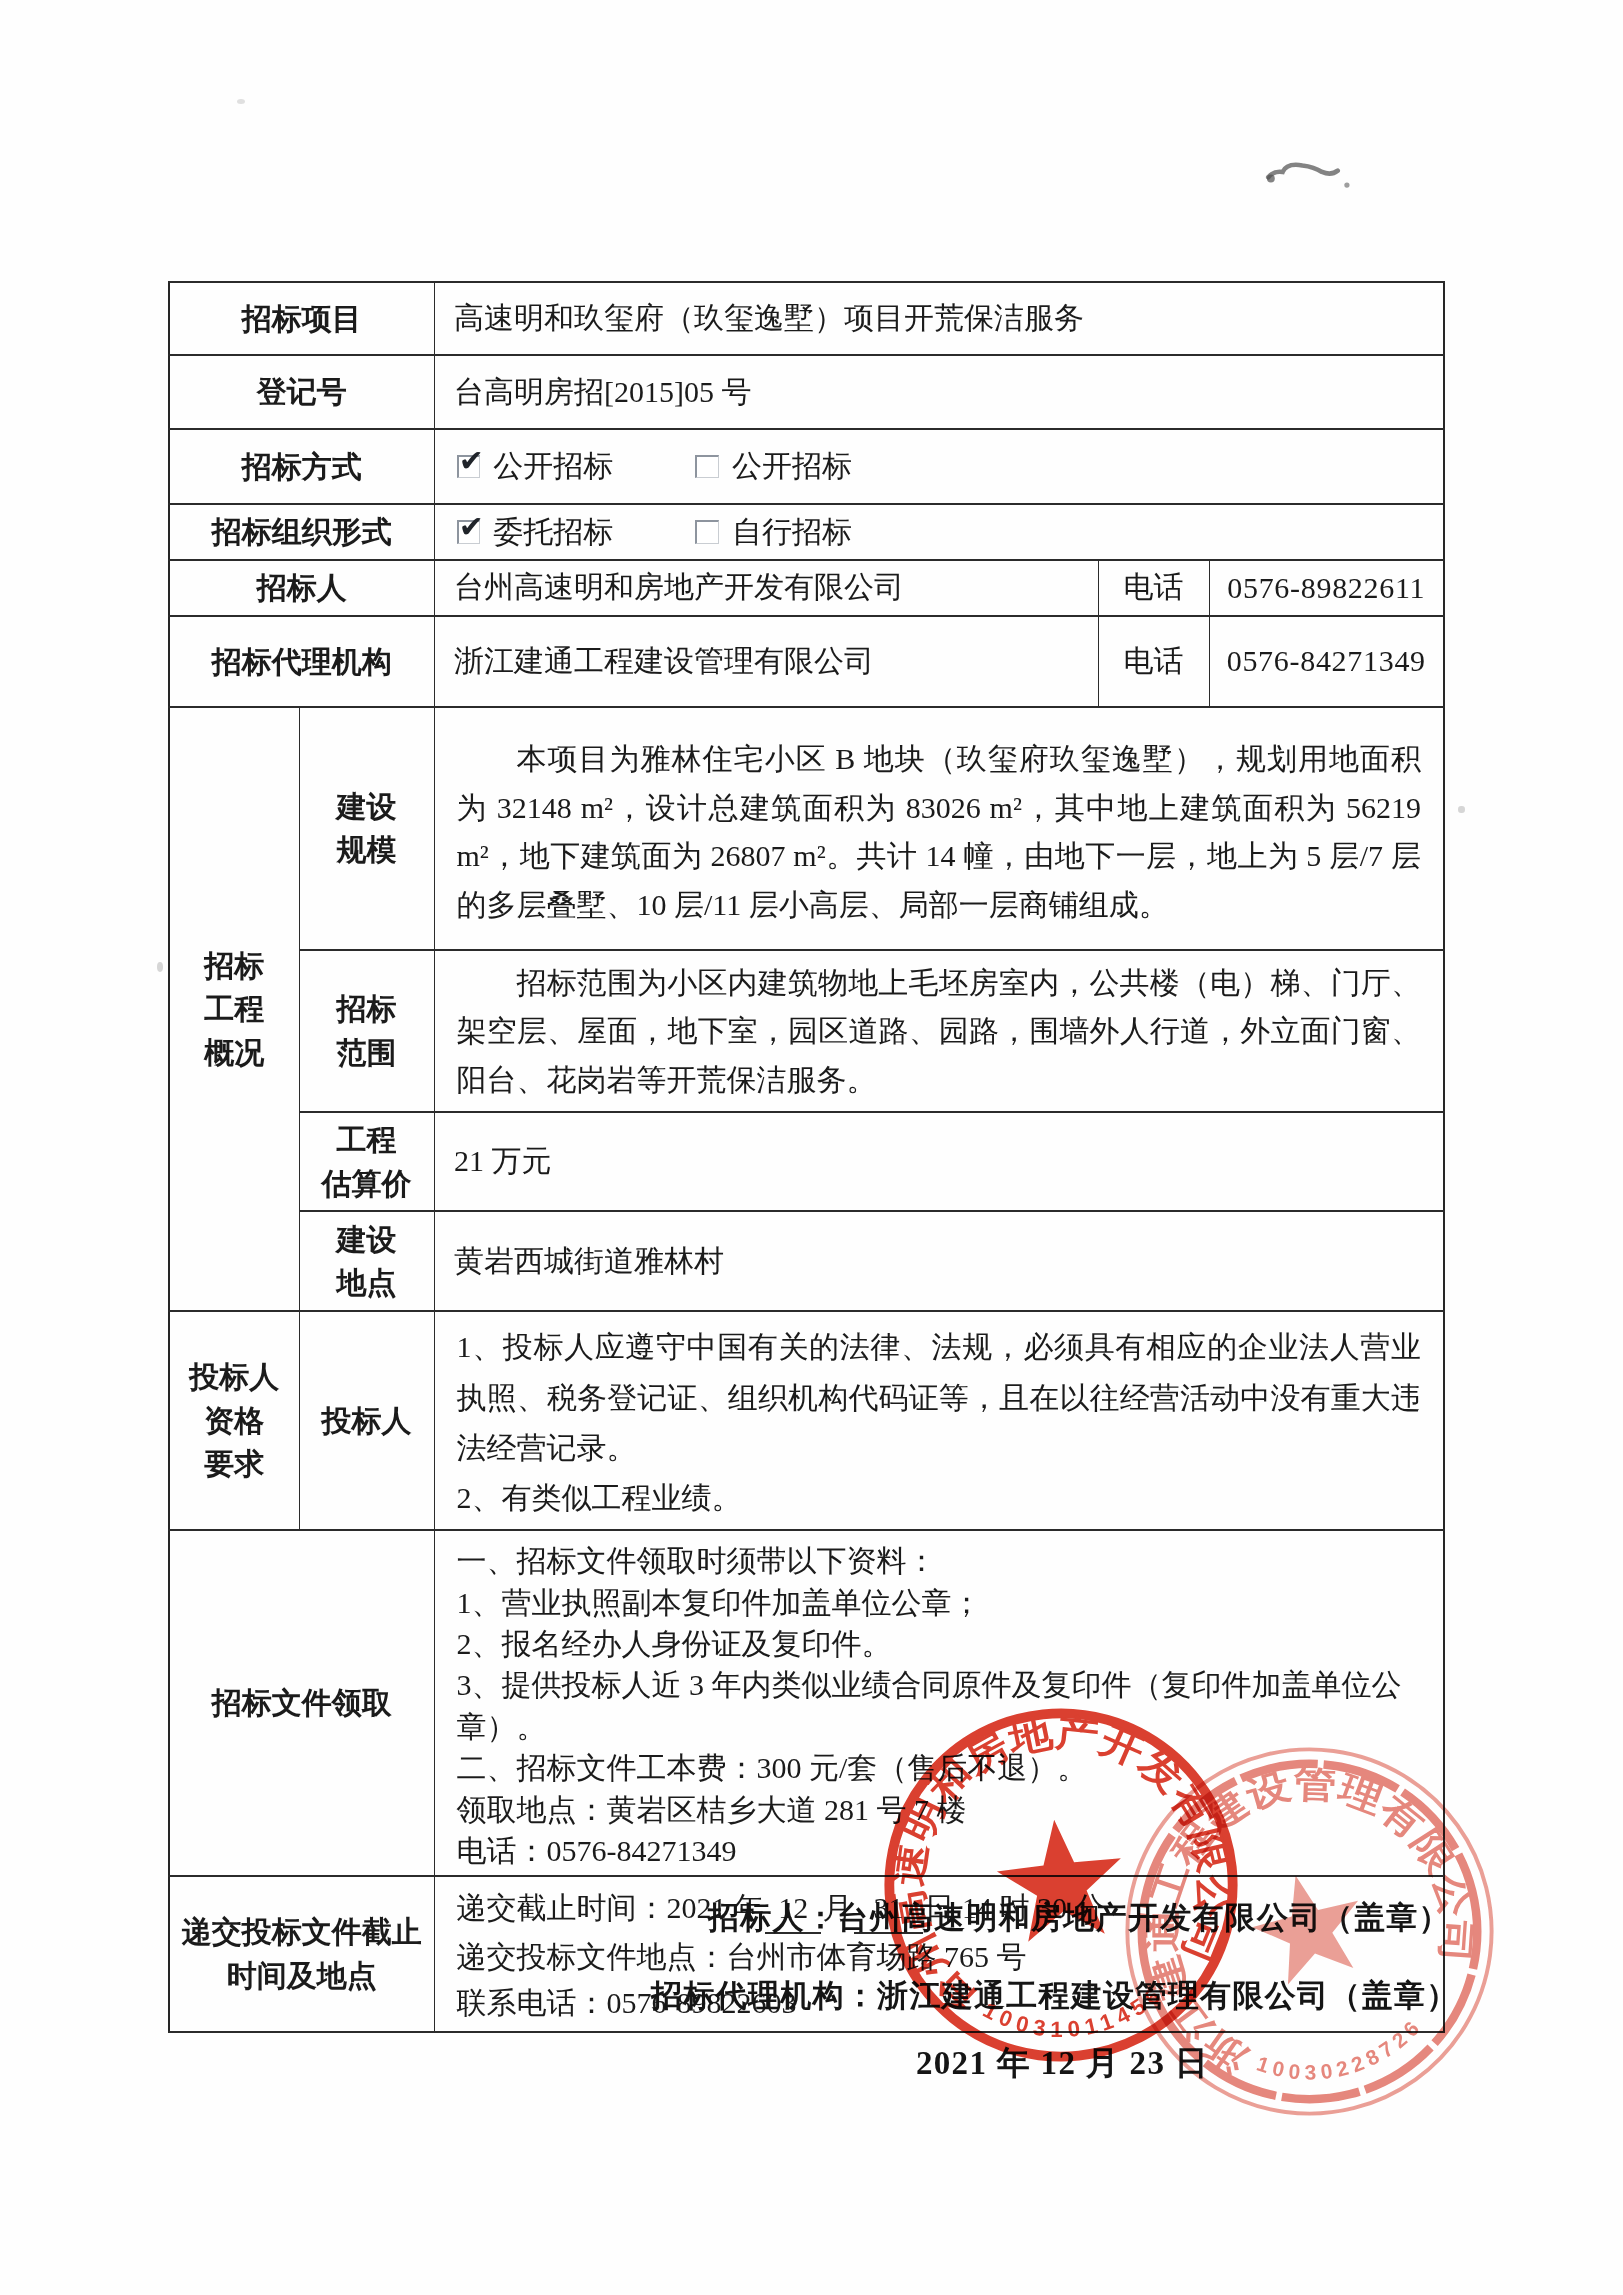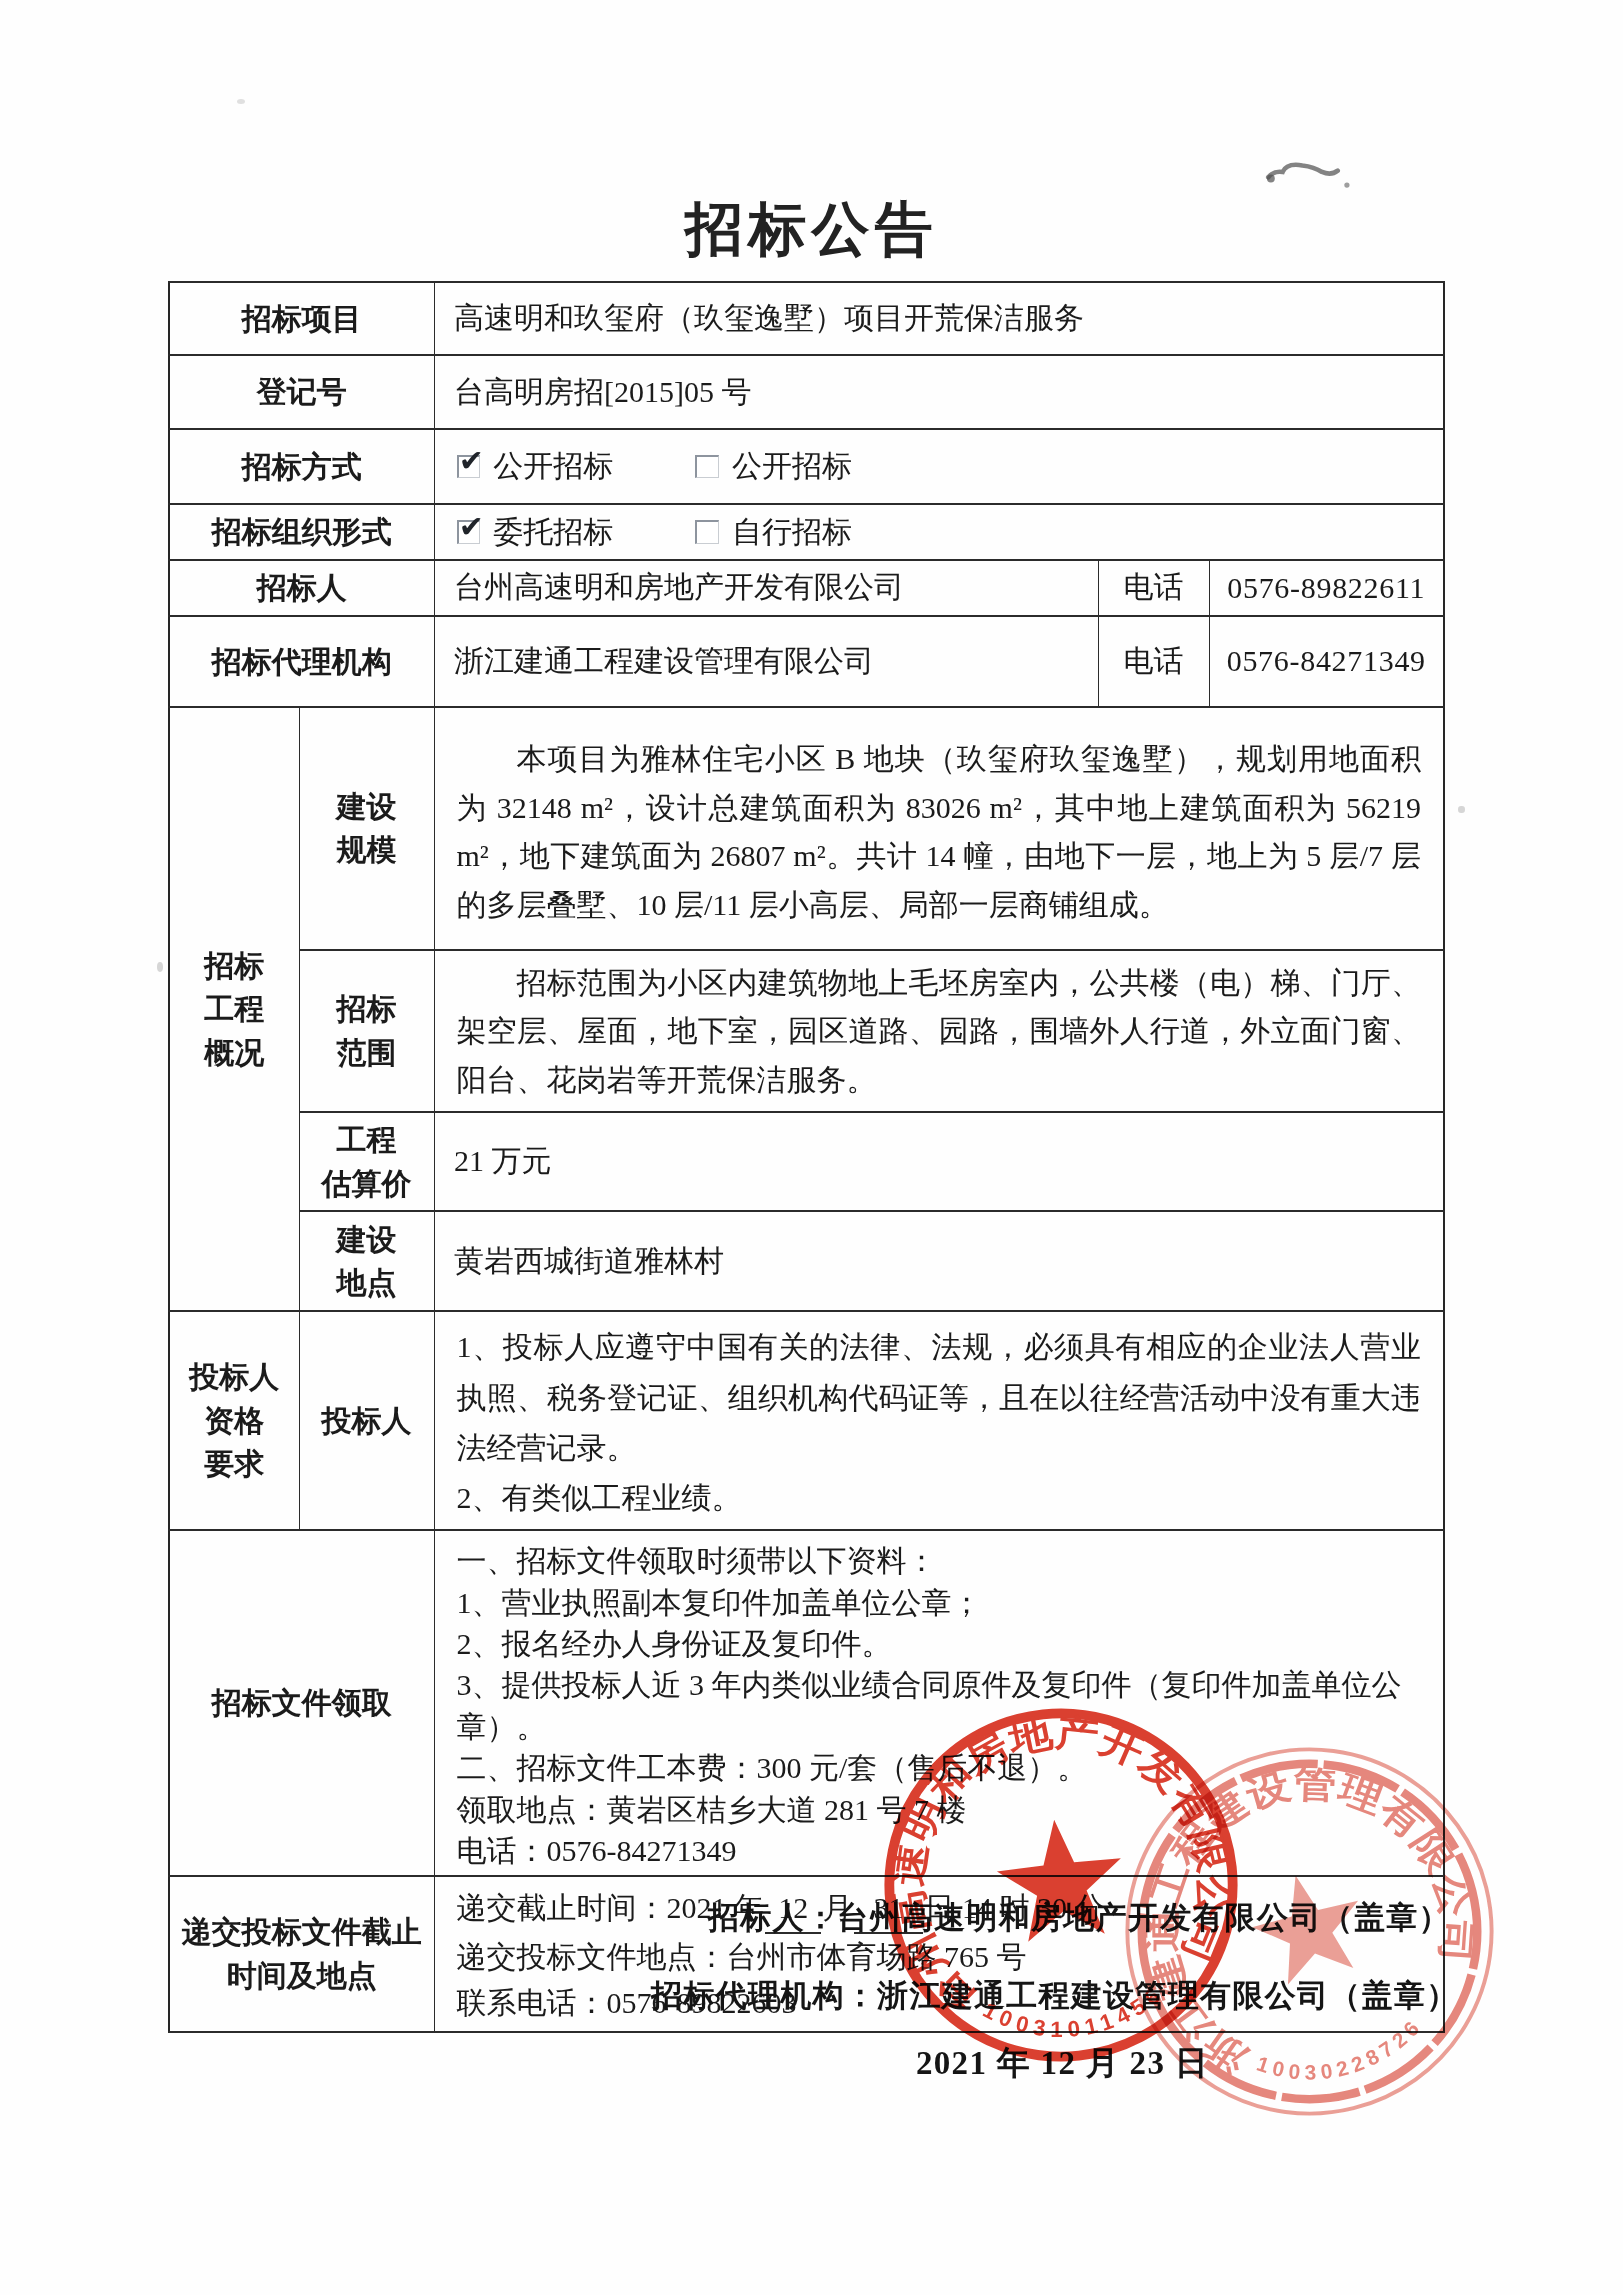--- a/index.html
+++ b/index.html
@@ -95,21 +95,20 @@
 
   
   .artifact { position:absolute; pointer-events:none; }
   .speck { background:#b5b5b5; border-radius:50%; opacity:.55; }
 </style>
 </head>
 <body>
 
 <div class="page">
 
-  <div class="doc-title">招标公告</div>
 
   <table class="tender">
     <colgroup>
       <col style="width:130px">
         <col style="width:135px">
         <col style="width:664px">
         <col style="width:111px">
         <col style="width:235px">
     </colgroup>
     <tbody>

